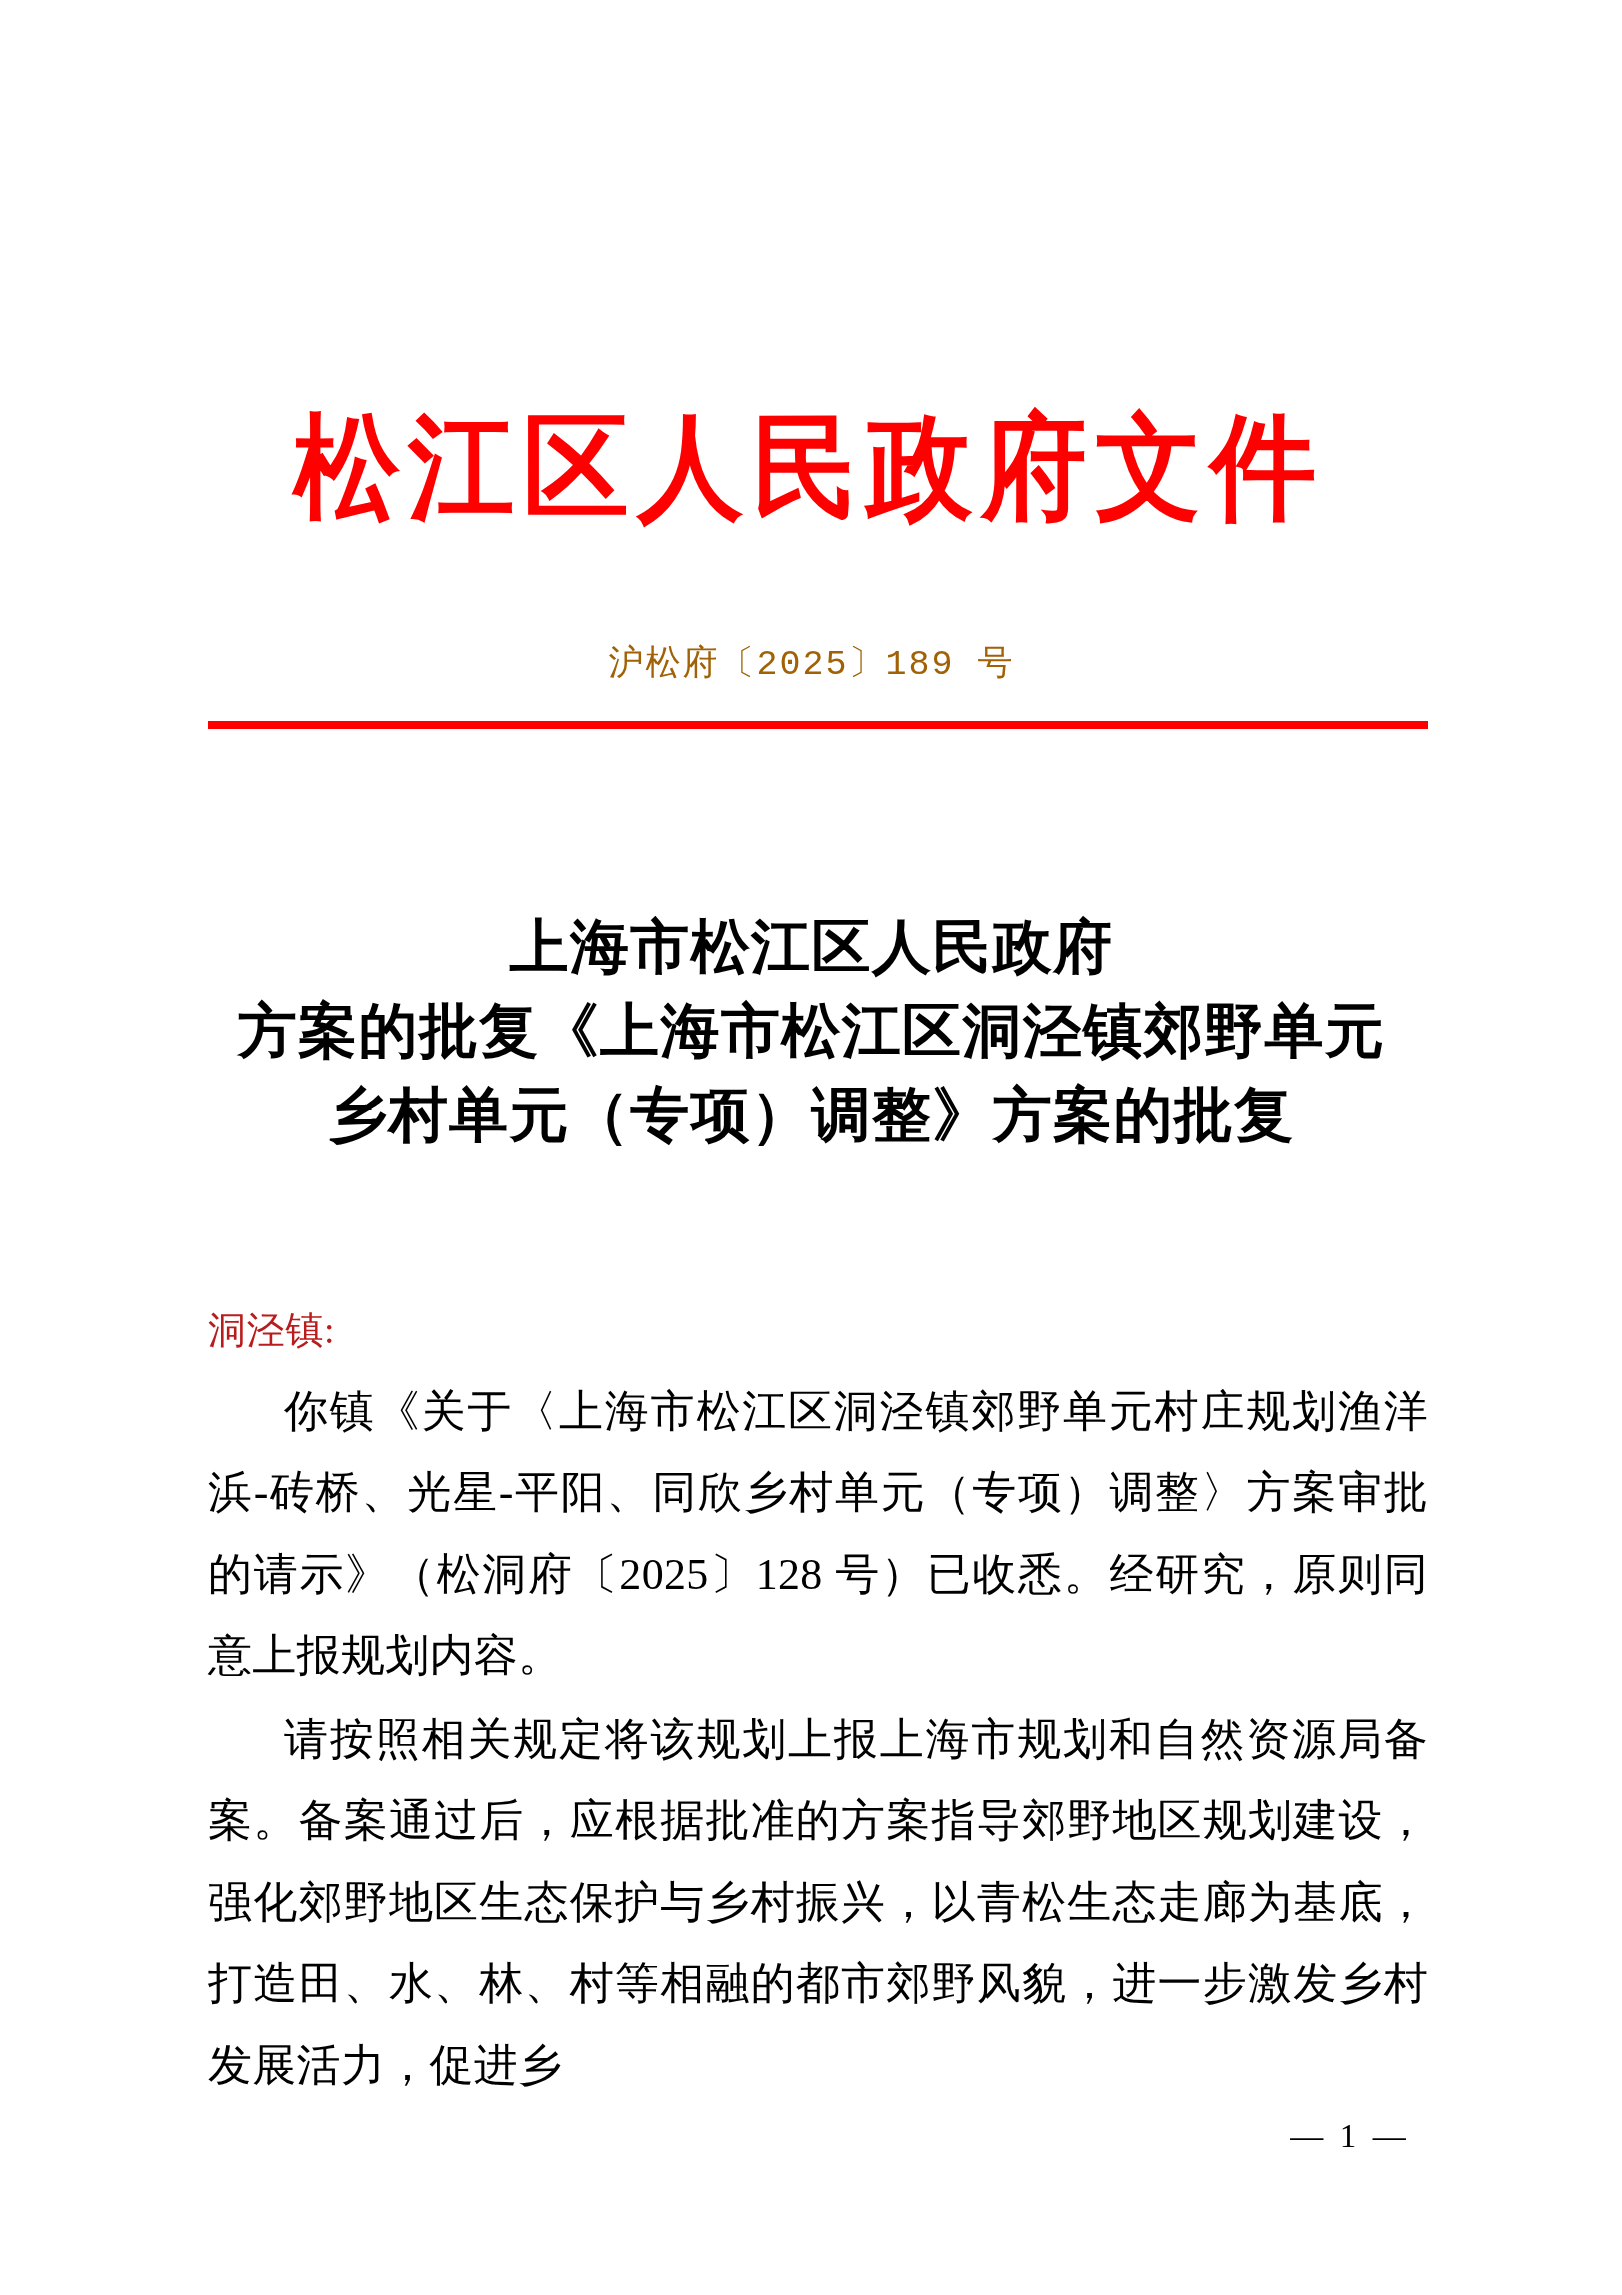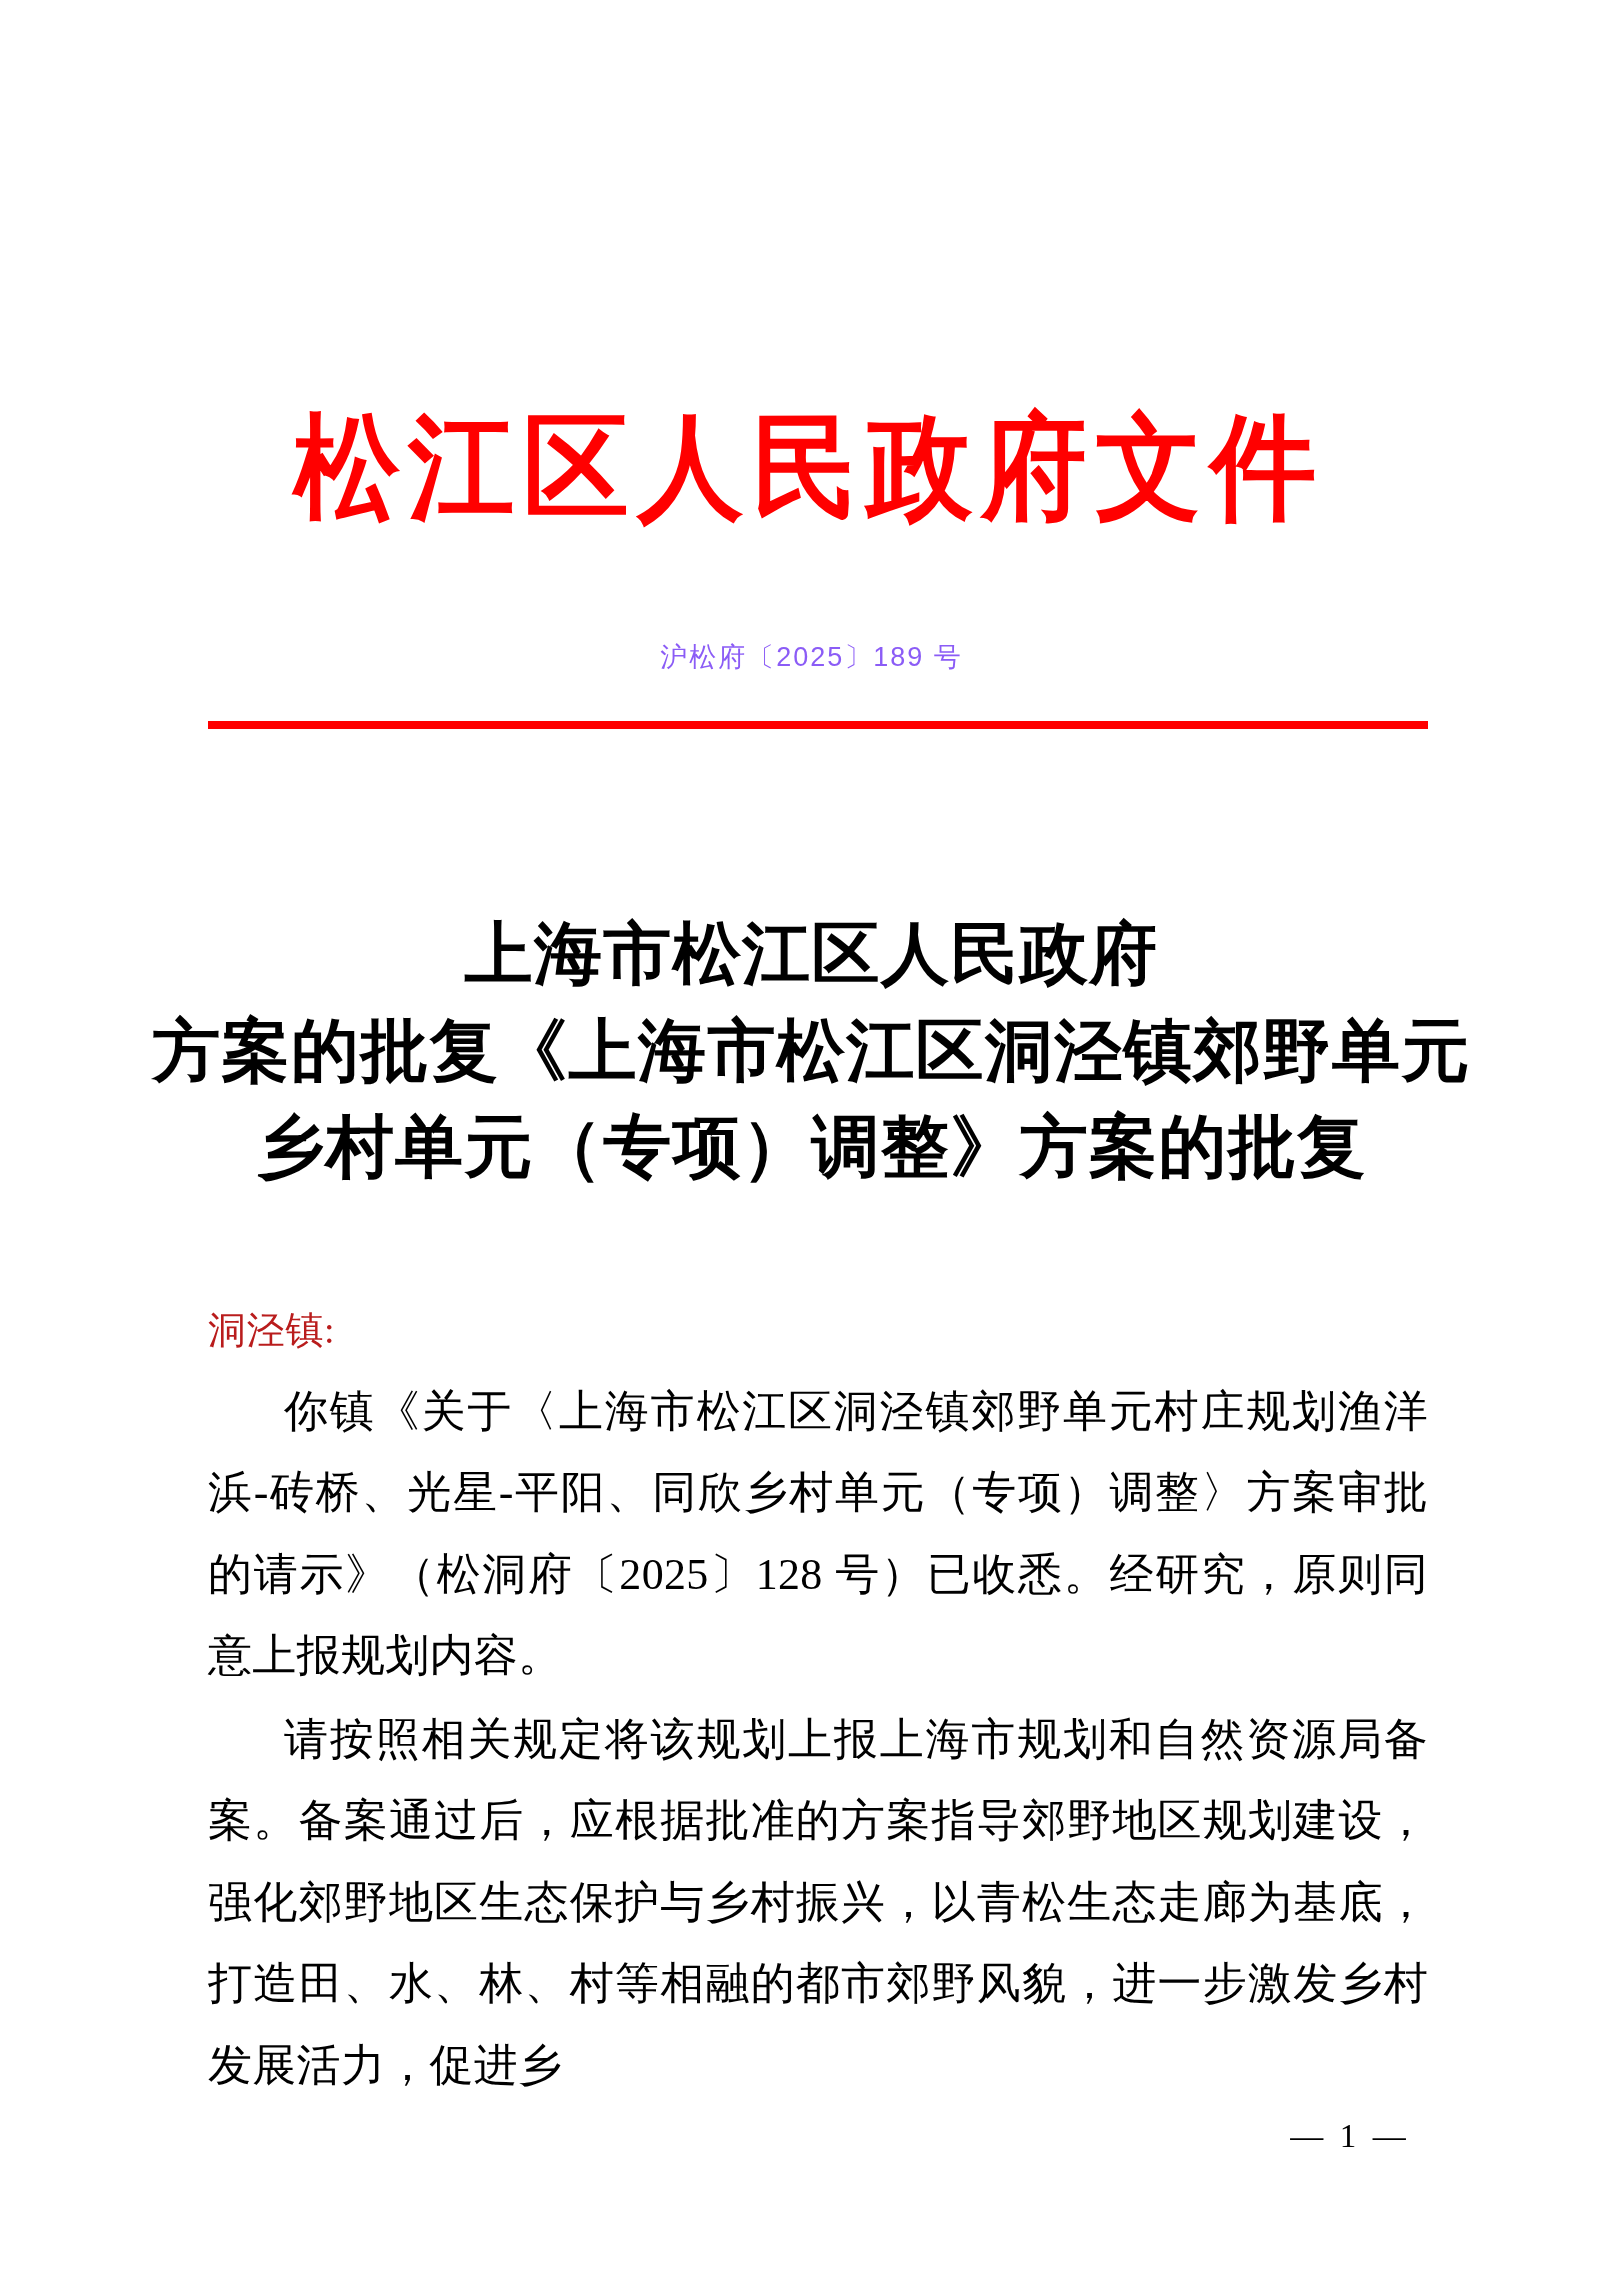--- a/index.html
+++ b/index.html
@@ -40,24 +40,24 @@
   
   .doc-number-row {
     position: absolute;
     top: 639px;
     left: 0;
     width: 1623px;
     text-align: center;
   }
   .doc-number {
     display: inline-block;
-    color: #8b5cf6;
-    font-size: 27px;
+    color: #a16207;
+    font-size: 35px;
     letter-spacing: 2px;
-    font-family: Liberation Sans, sans-serif;
+    font-family: Liberation Mono, monospace;
     white-space: nowrap;
   }
 
   
   .red-rule {
     position: absolute;
     top: 721px;
     left: 208px;
     width: 1220px;
     height: 7.5px;
@@ -68,25 +68,25 @@
   .doc-title {
     position: absolute;
     top: 906px;
     left: 0;
     width: 1623px;
     text-align: center;
   }
   .doc-title-line {
     display: block;
     color: #000000;
-    font-size: 68px;
+    font-size: 59px;
     font-weight: bold;
     line-height: 1.42;
     letter-spacing: 1.4px;
-    font-family: Liberation Serif, serif;
+    font-family: Liberation Sans, sans-serif;
     white-space: nowrap;
   }
 
   
   .body-block {
     position: absolute;
     top: 1295px;
     left: 208px;
     width: 1220px;
   }

